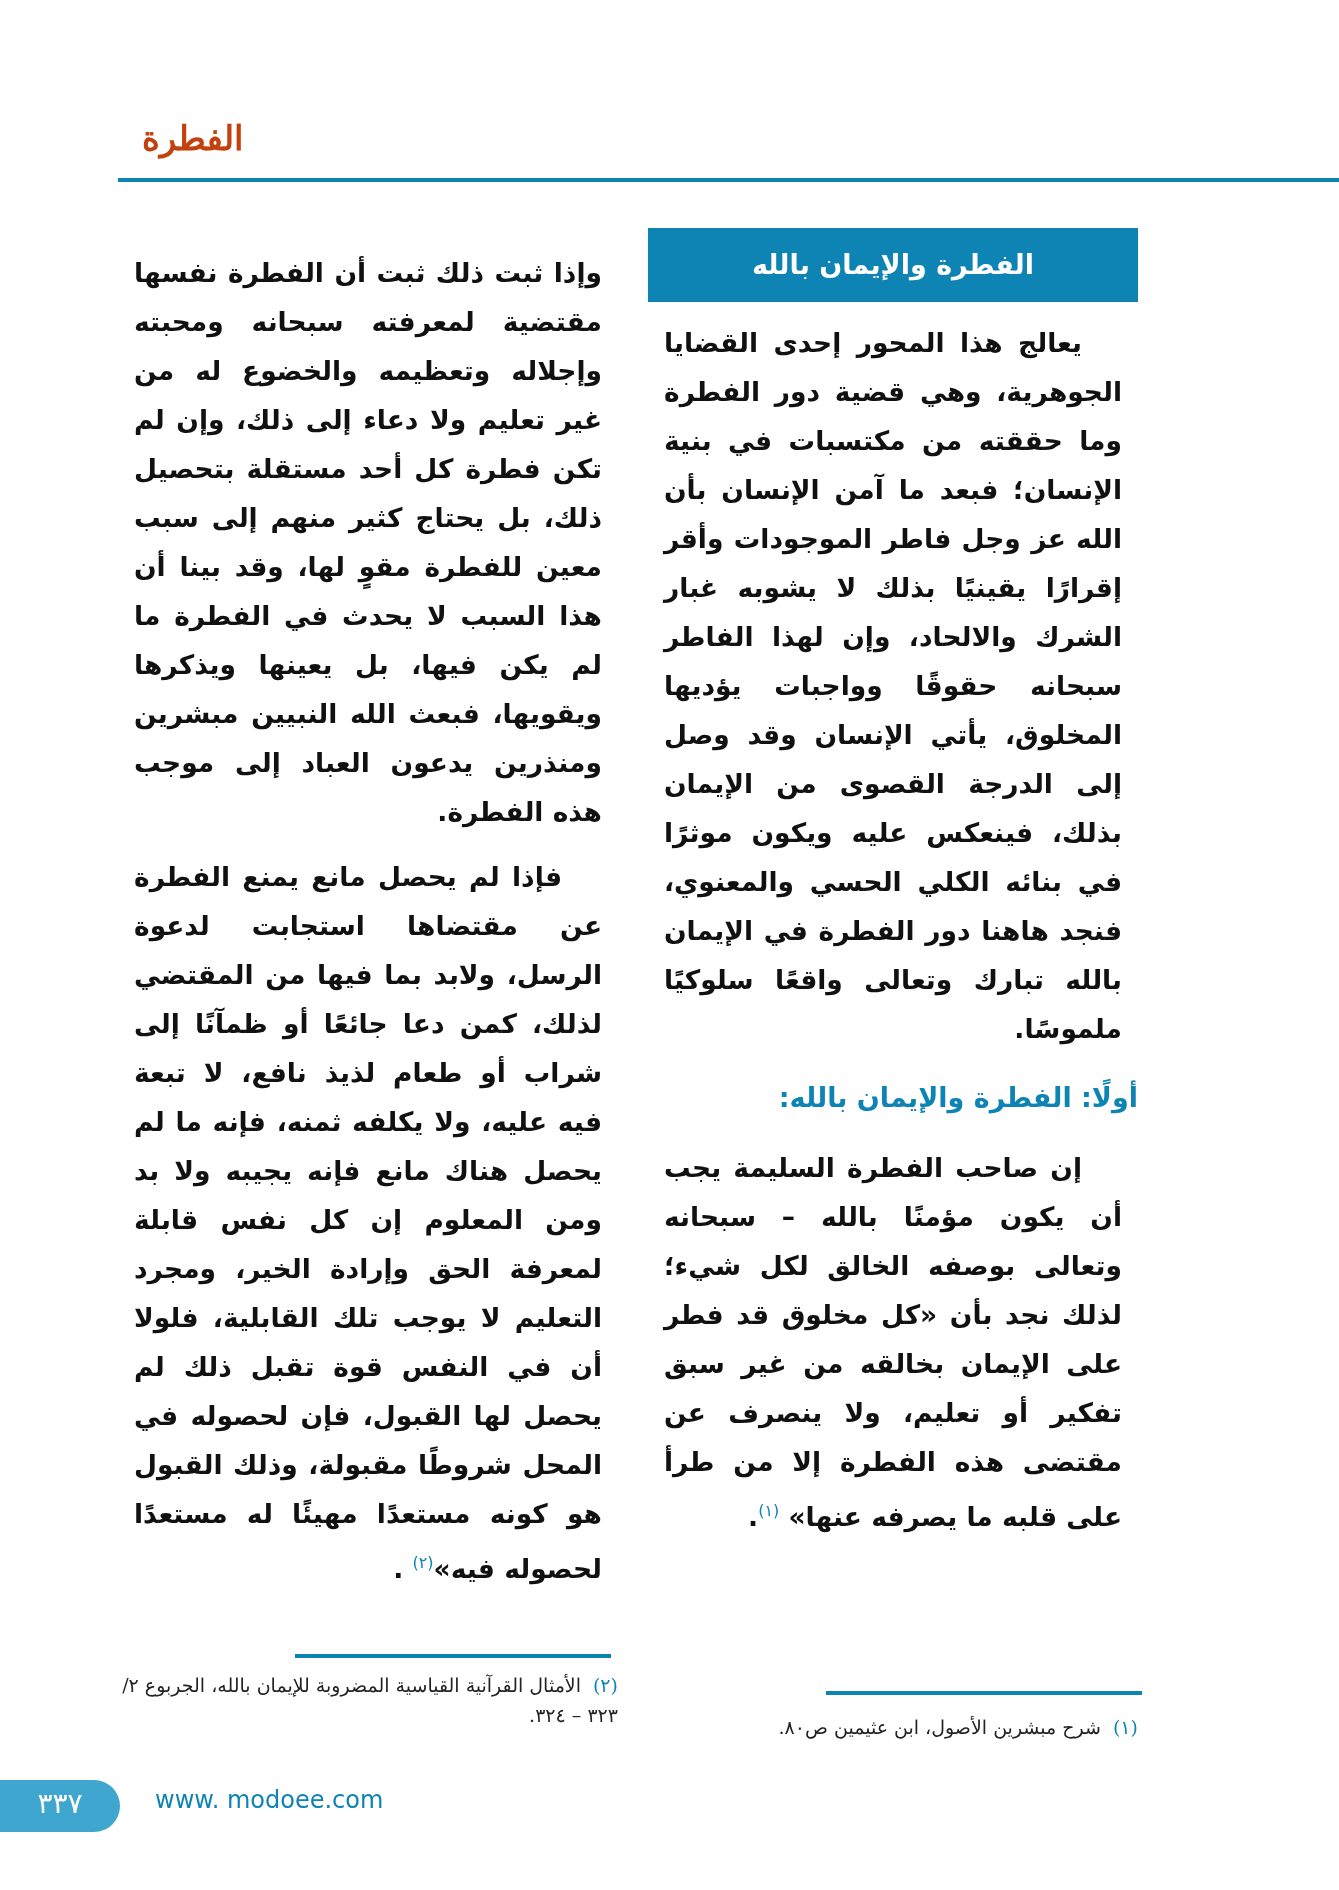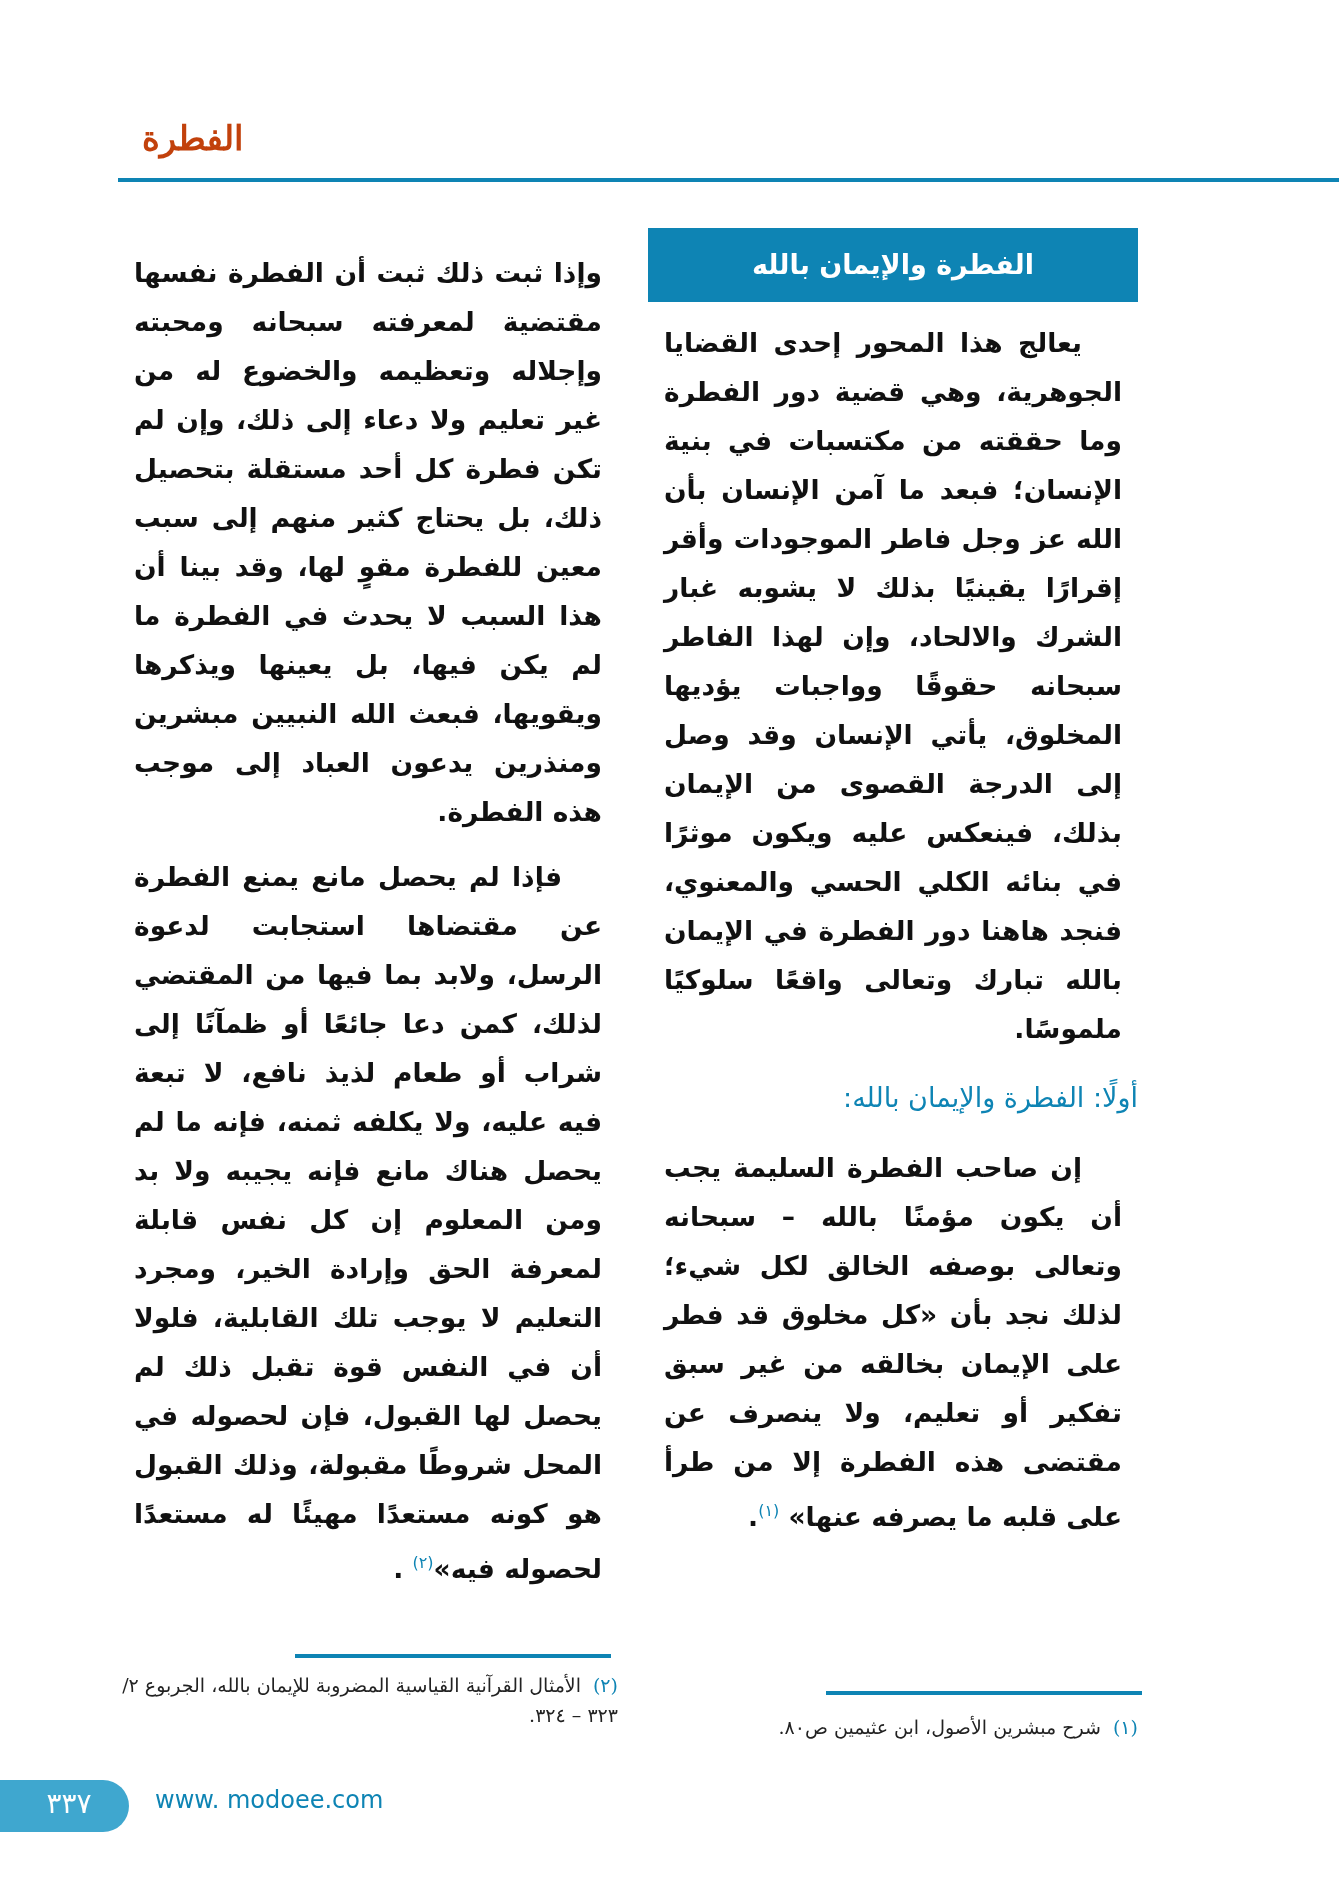--- a/index.html
+++ b/index.html
@@ -25,41 +25,41 @@
   .section-banner {
     background: #0e84b4; color: #fff; text-align: right;
     font-size: 27px; font-weight: bold; height: 74px; line-height: 74px;
     margin-bottom: 14px; text-align-last: center;
   }
   p.body {
     margin: 16px; font-size: 26.5px; font-weight: bold; line-height: 49px;
   }
   p.indent { text-indent: 40px; }
   .subheading {
-    color: #0e84b4; font-size: 27px; font-weight: normal; line-height: 58px;
+    color: #0e84b4; font-size: 27px; font-weight: bold; line-height: 58px;
     margin: 10px 0 14px 0;
   }
   .fn-ref { color: #0e84b4; font-size: 16px; vertical-align: super; font-weight: normal; }
   .fn-rule {
     position: absolute; height: 4px; background: #0e84b4;
   }
   .fn-rule-right { left: 826px; top: 1691px; width: 316px; }
   .fn-rule-left { left: 295px; top: 1654px; width: 316px; }
   .footnote {
     position: absolute; direction: rtl; font-family: "DejaVu Serif", serif;
     font-size: 19px; line-height: 30px; color: #222;
   }
   .footnote-right { left: 648px; width: 490px; top: 1712px; }
   .footnote-left { left: 118px; width: 500px; top: 1670px; }
   .fn-num { color: #0e84b4; margin-left: 12px; }
   .page-badge {
     position: absolute; left: 0; top: 1780px; width: 120px; height: 52px;
     background: #3fa7cf; border-radius: 0 26px 26px 0;
     color: #fff; font-size: 28px; line-height: 48px; text-align: center;
-    padding-left: 9px;
+    padding-left: 0;
   }
   .site-url {
     position: absolute; left: 155px; top: 1786px; color: #0e84b4;
     font-family: "DejaVu Sans", sans-serif; font-size: 24px;
   }
 </style>
 </head>
 <body>
 
 <div class="running-head">الفطرة</div>

